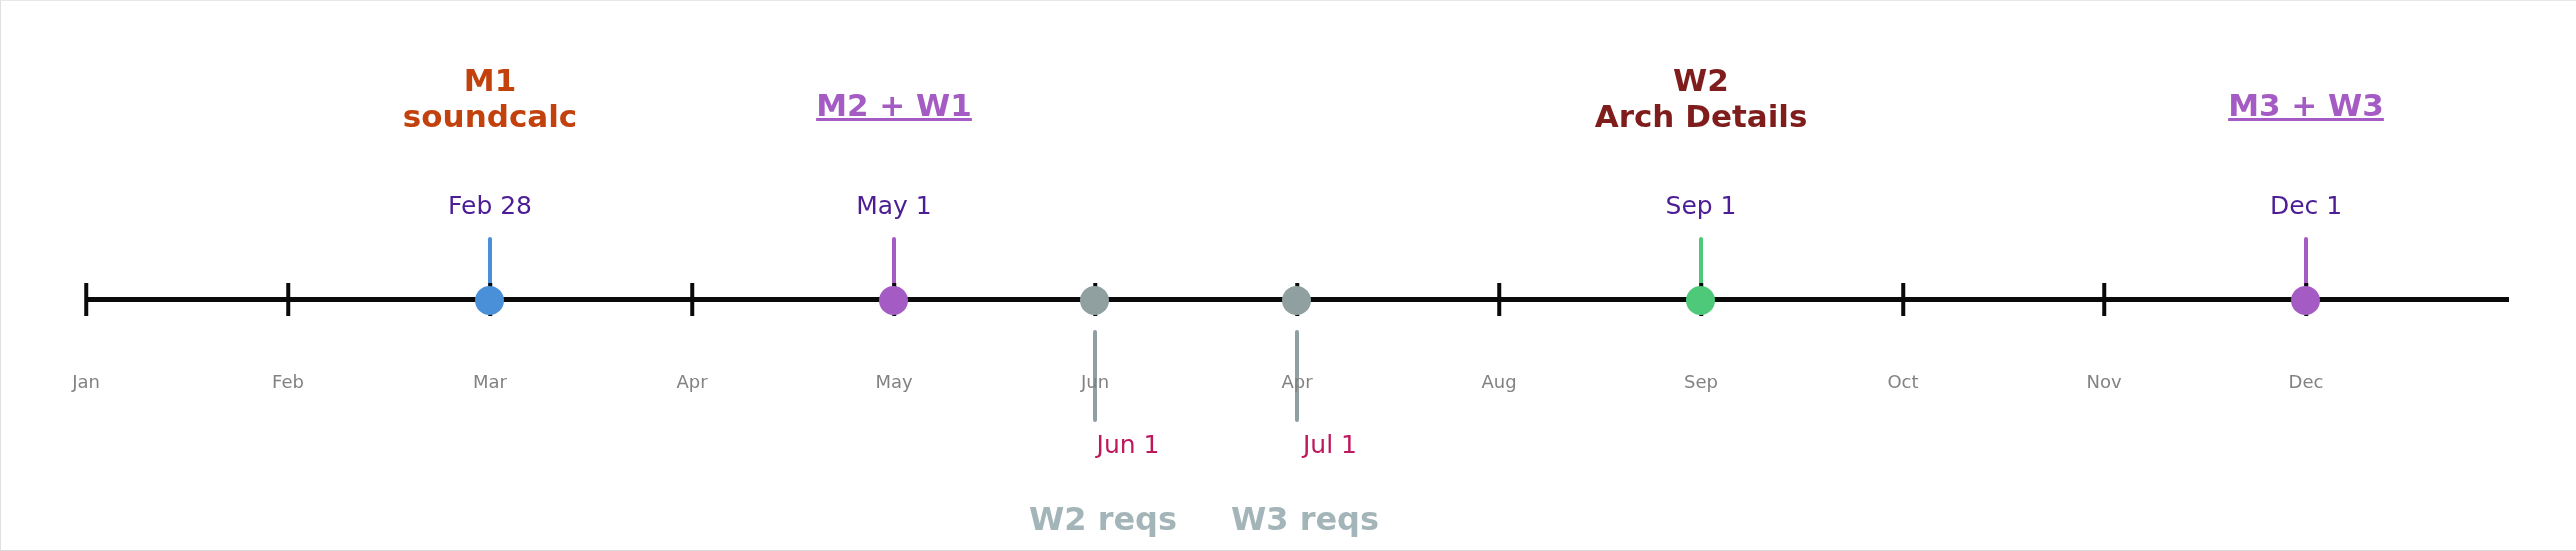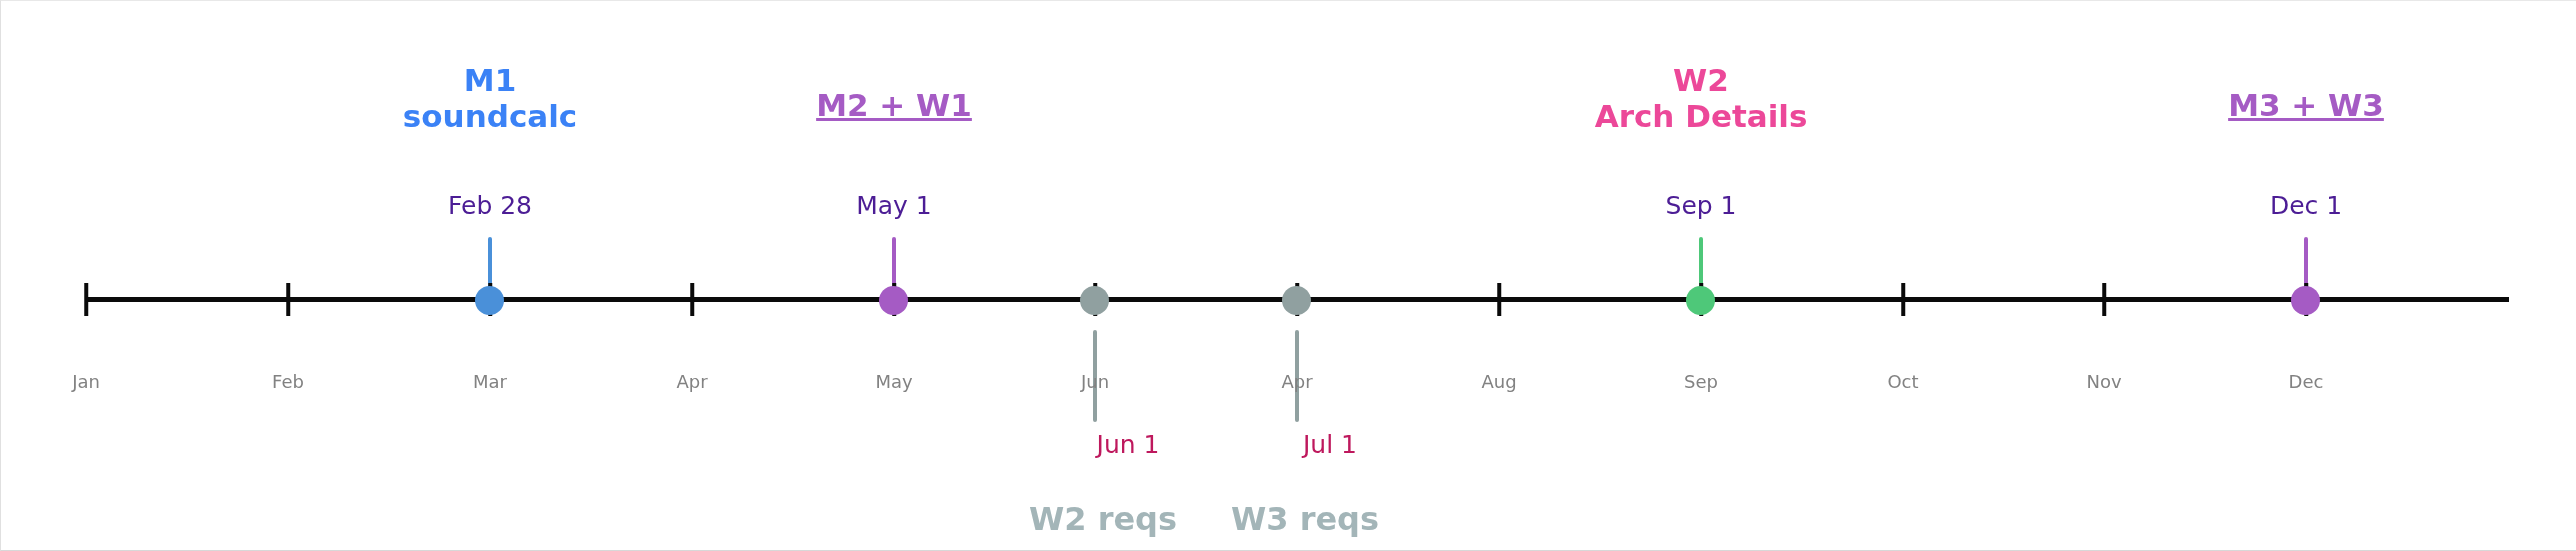--- a/index.html
+++ b/index.html
@@ -79,23 +79,23 @@
   }
   .biglabel {
     position: absolute; left: 0; top: 502px;
     transform: translateX(-50%);
     font-size: 32px; line-height: 33px; font-weight: bold;
     color: #a3b5b8; white-space: nowrap;
     z-index: 4;
     margin-left: 8px;
   }
   
-  .c-blue   { color: #3b82f6; }
+  .c-blue   { color: #c2410c; }
   .c-purple { color: #a55bc4; }
-  .c-green  { color: #ec4899; }
+  .c-green  { color: #7f1d1d; }
   .bg-blue   { background: #4a90d9; }
   .bg-purple { background: #a55bc4; }
   .bg-green  { background: #4ec879; }
   .bg-gray   { background: #90a0a0; }
 </style>
 </head>
 <body>
 
 <div class="canvas">
 

